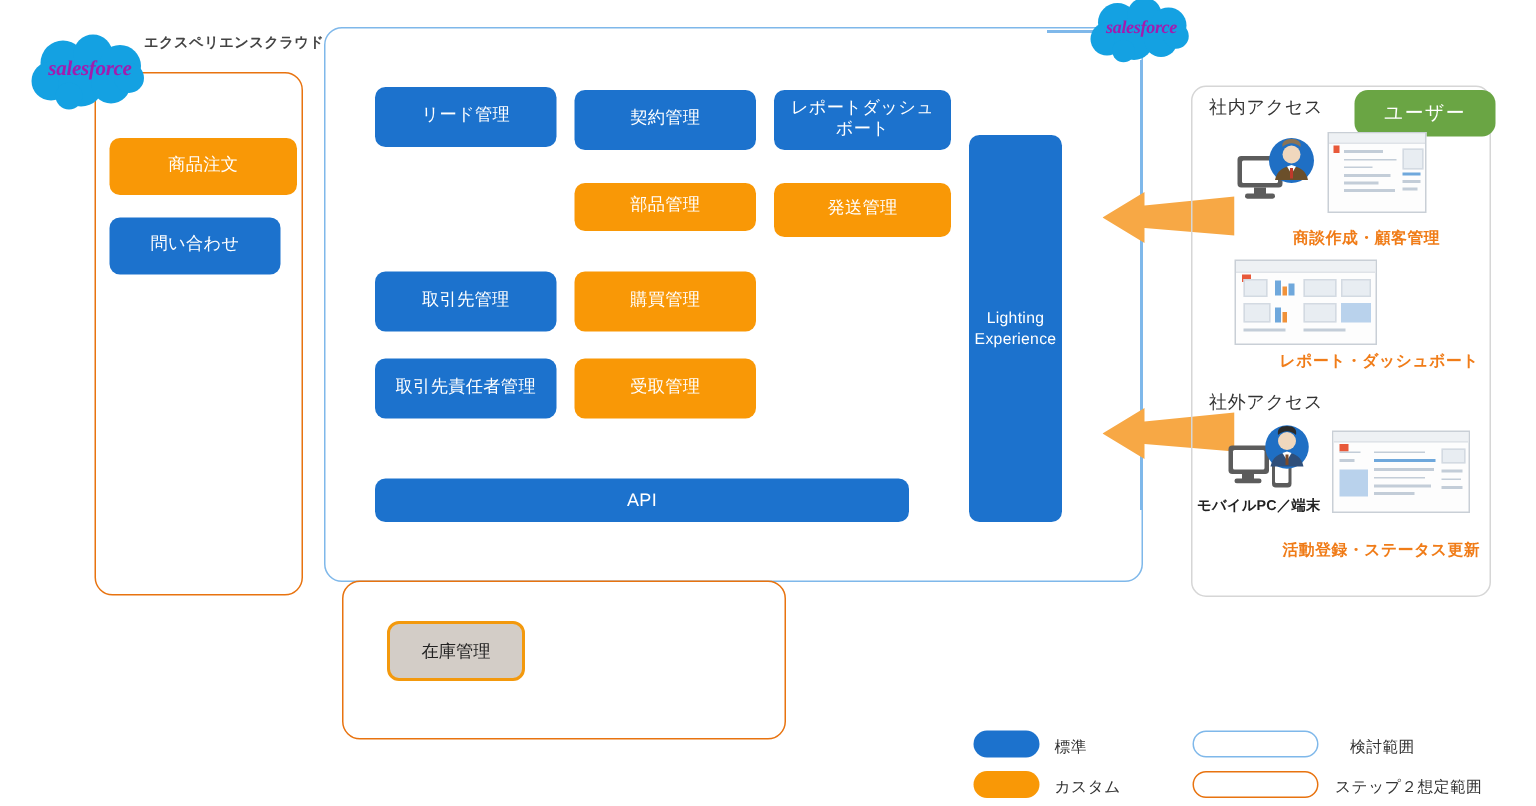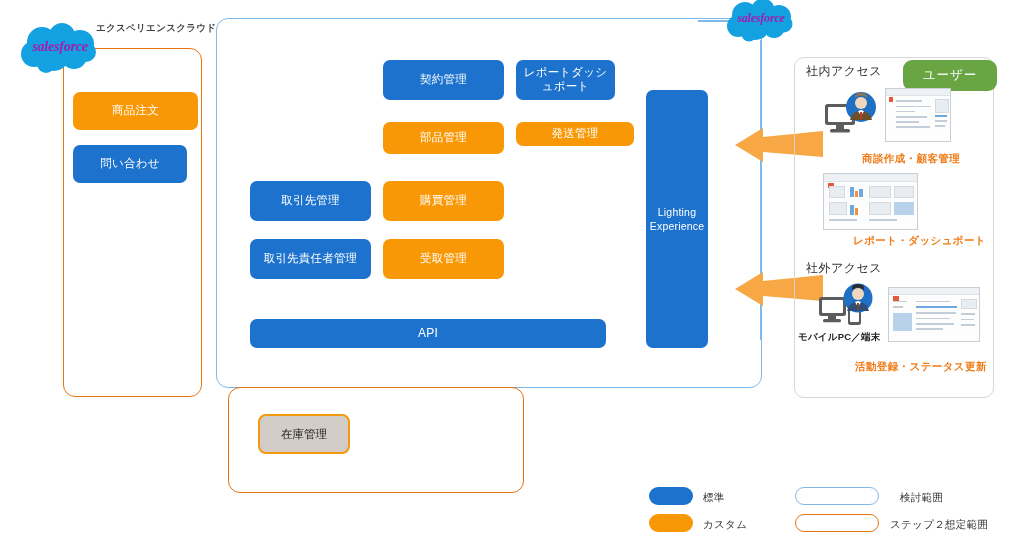--- a/index.html
+++ b/index.html
@@ -124,25 +124,26 @@
         <circle cx="58" cy="34" r="13"></circle>
         <circle cx="70" cy="30" r="10"></circle>
         <circle cx="30" cy="42" r="9"></circle>
       </g>
     </svg>
     <div class="sftext" style="font-size:14px;">salesforce</div>
   </div>
 
   <div class="outline-box outline-blue" style="left:216px; top:18px; width:546px; height:370px;"></div>
 
+  <div class="pill blue" style="left:250px; top:58px; width:121px; height:40px;">リード管理</div>
   <div class="pill blue" style="left:383px; top:60px; width:121px; height:40px;">契約管理</div>
-  <div class="pill blue" style="left:516px; top:60px; width:99px; height:40px; padding:0 6px;">レポートダッシュボート</div>
+  <div class="pill blue" style="left:516px; top:60px; width:118px; height:40px; padding:0 6px;">レポートダッシュボート</div>
 
   <div class="pill orange" style="left:383px; top:122px; width:121px; height:32px;">部品管理</div>
-  <div class="pill orange" style="left:516px; top:122px; width:118px; height:24px;">発送管理</div>
+  <div class="pill orange" style="left:516px; top:122px; width:118px; height:36px;">発送管理</div>
 
   <div class="pill blue" style="left:250px; top:181px; width:121px; height:40px;">取引先管理</div>
   <div class="pill orange" style="left:383px; top:181px; width:121px; height:40px;">購買管理</div>
 
   <div class="pill blue" style="left:250px; top:239px; width:121px; height:40px;">取引先責任者管理</div>
   <div class="pill orange" style="left:383px; top:239px; width:121px; height:40px;">受取管理</div>
 
   <div class="pill blue" style="left:250px; top:319px; width:356px; height:29px; font-size:12px;">API</div>
 
   <div class="pill blue" style="left:646px; top:90px; width:62px; height:258px; flex-direction:column; font-size:10.5px; line-height:1.35;">

